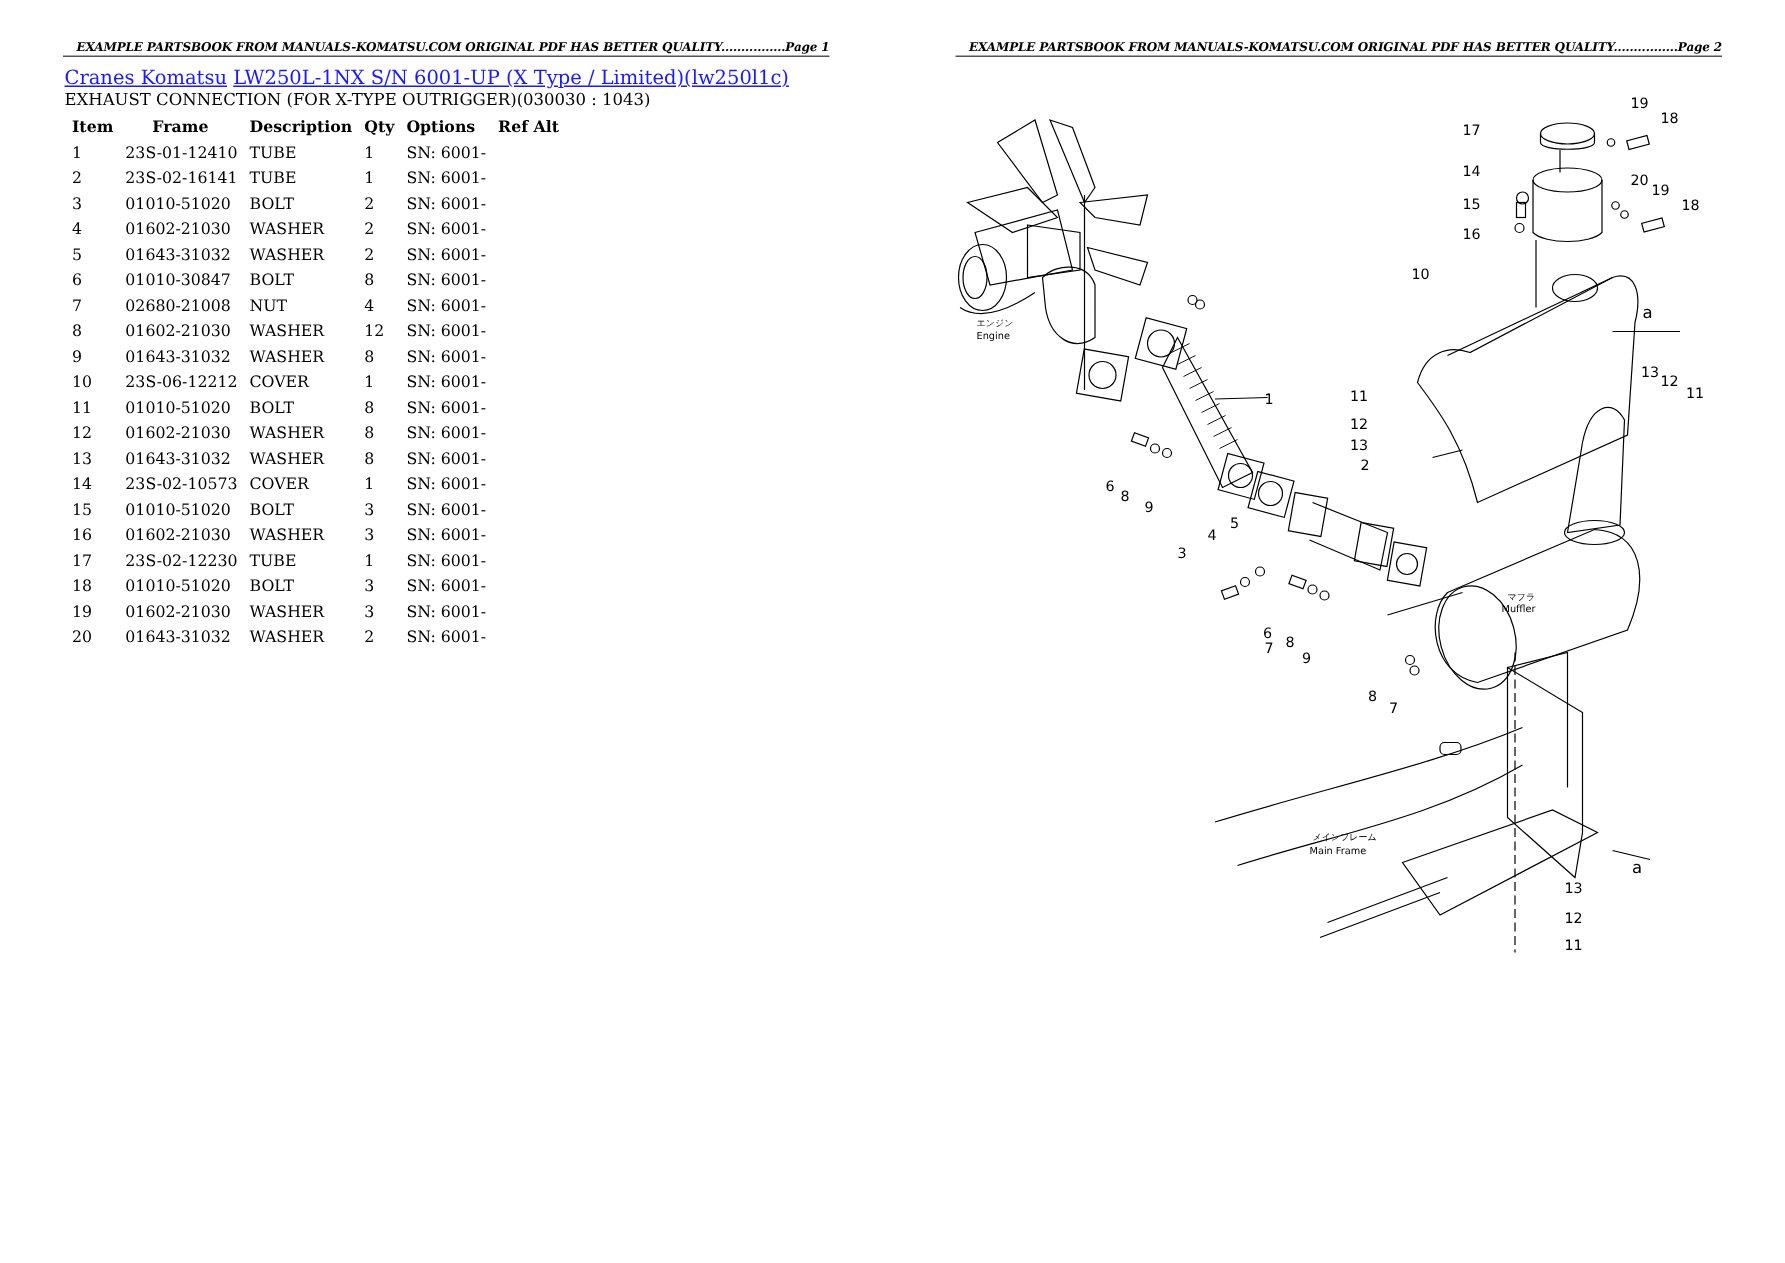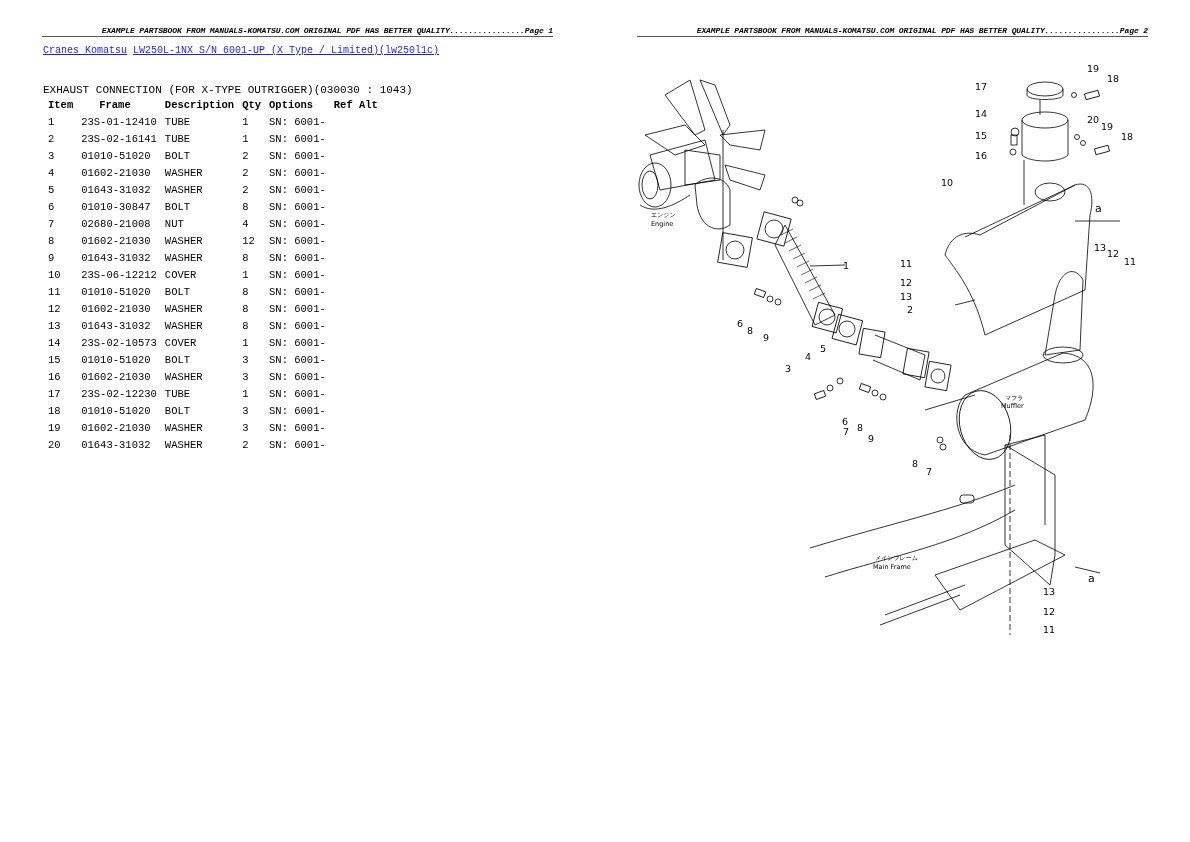--- a/index.html
+++ b/index.html
@@ -1,28 +1,28 @@
 <!DOCTYPE html>
 <html><head>
 <meta charset="utf-8">
 <style>
   html, body { margin: 0; padding: 0; background: #ffffff; }
   body { width: 1190px; height: 842px; position: relative; overflow: hidden;
          font-family: "DejaVu Serif", "Liberation Serif", serif; color: #000; }
-  .page { position: absolute; top: 0; height: 604px; font-family: Liberation Mono, monospace; }
+  .page { position: absolute; top: 0; height: 604px; }
   .page-left { left: 0; width: 595px; }
   .page-right { left: 595px; width: 595px; }
   .page-header { position: absolute; top: 26px; font-size: 8px; font-style: italic; font-weight: bold;
                  text-align: right; border-bottom: 1px solid #555; padding-bottom: 1px; letter-spacing: -0.1px; }
   .page-left .page-header { left: 42px; width: 511px; }
   .page-right .page-header { left: 42px; width: 511px; }
-  .breadcrumb { position: absolute; left: 43px; top: 45px; font-size: 10px; white-space: nowrap; }
+  .breadcrumb { position: absolute; left: 43px; top: 45px; font-size: 13px; white-space: nowrap; }
   .breadcrumb a { color: #1a1aff; text-decoration: underline; }
-  .section-title { position: absolute; left: 43px; top: 60px; font-size: 11px; white-space: nowrap; margin-top: 24px; }
-  table.parts { position: absolute; left: 44px; top: 76px; border-collapse: collapse; font-size: 10.5px; margin-top: 20px; }
+  .section-title { position: absolute; left: 43px; top: 60px; font-size: 11px; white-space: nowrap; }
+  table.parts { position: absolute; left: 44px; top: 76px; border-collapse: collapse; font-size: 10.5px; }
   table.parts th { font-weight: bold; text-align: left; padding: 0 4px 0 4px; height: 17px; white-space: nowrap; }
   table.parts td { padding: 0 4px 0 4px; height: 17px; white-space: nowrap; }
   table.parts td.c-item { width: 22px; }
   table.parts td.c-part { width: 67px; }
   table.parts td.c-desc { width: 61px; }
   table.parts td.c-qty { width: 16px; text-align: left; }
   .diagram { position: absolute; left: 635px; top: 55px; width: 520px; height: 590px; }
   .diagram svg text { font-family: "DejaVu Sans", "Liberation Sans", sans-serif; fill: #000; }
 </style>
 </head>

